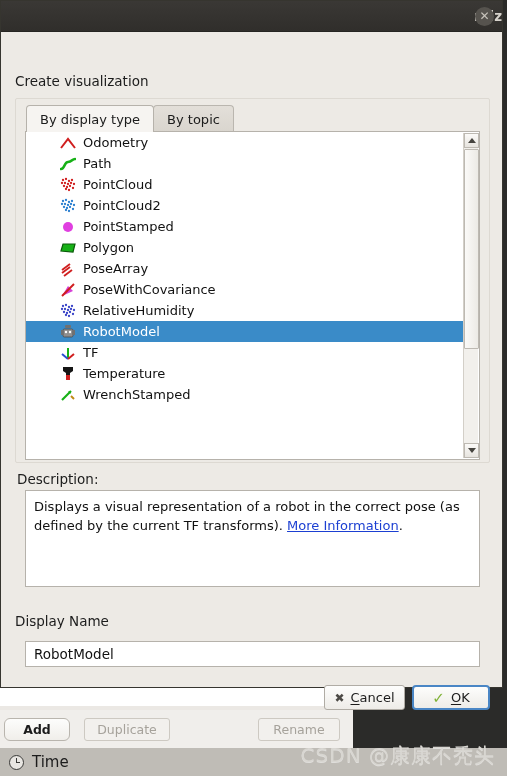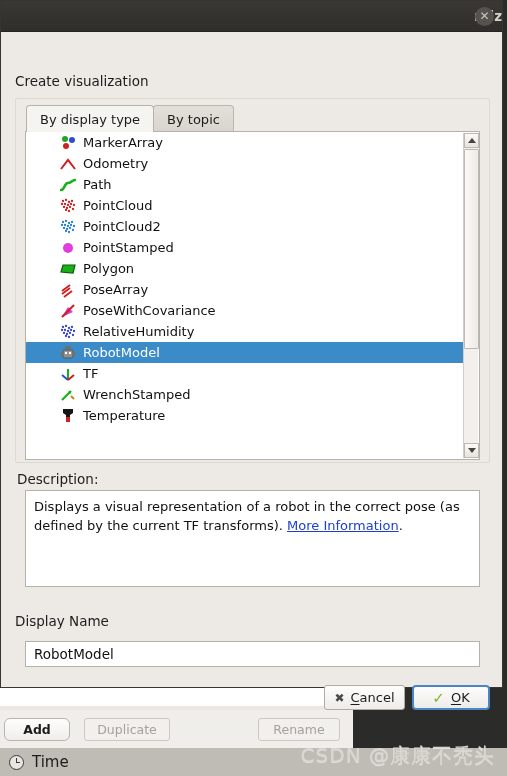--- a/index.html
+++ b/index.html
@@ -248,29 +248,20 @@
         <div class="tab active">
           <span>By display type</span>
         </div>
         <div class="tab">
           <span>By topic</span>
         </div>
       </div>
 
       <div class="listview">
         <div class="list-inner" id="list-inner">
-            <div class="row">
-              <div class="indent"></div>
-              <span class="ico"><svg width="16" height="16" viewBox="0 0 16 16">
-                  <circle cx="5" cy="4" r="3" fill="#24a324"></circle>
-                  <circle cx="12" cy="5" r="3" fill="#2b4fd0"></circle>
-                  <circle cx="6" cy="11" r="3" fill="#d01f1f"></circle>
-                </svg></span>
-              <span>MarkerArray</span>
-            </div>
             <div class="row">
               <div class="indent"></div>
               <span class="ico"><svg width="16" height="16" viewBox="0 0 16 16">
                   <path d="M1 13 L8 4 L15 13" stroke="#d01f1f" stroke-width="2" fill="none"></path>
                 </svg></span>
               <span>Odometry</span>
             </div>
             <div class="row">
               <div class="indent"></div>
               <span class="ico"><svg width="16" height="16" viewBox="0 0 16 16">
@@ -389,33 +380,33 @@
               <span class="ico"><svg width="16" height="16" viewBox="0 0 16 16">
                   <path d="M8 14 L8 3" stroke="#17b117" stroke-width="2"></path>
                   <path d="M8 14 L2 9" stroke="#2b4fd0" stroke-width="2"></path>
                   <path d="M8 14 L14 9" stroke="#d01f1f" stroke-width="2"></path>
                 </svg></span>
               <span>TF</span>
             </div>
             <div class="row">
               <div class="indent"></div>
               <span class="ico"><svg width="16" height="16" viewBox="0 0 16 16">
+                  <path d="M3 1 L13 1 L13 5 L10 7 L10 14 L6 14 L6 7 L3 5 Z" fill="#151515"></path>
+                  <path d="M6 9 L10 9 L10 14 L6 14 Z" fill="#d01f1f"></path>
+                </svg></span>
+              <span>Temperature</span>
+            </div>
+            <div class="row">
+              <div class="indent"></div>
+              <span class="ico"><svg width="16" height="16" viewBox="0 0 16 16">
                   <path d="M2 13 L11 4" stroke="#17b117" stroke-width="2.2"></path>
                   <path d="M11 4 L8 4.5 L10.4 7 Z" fill="#17b117"></path>
                   <path d="M11 9 L14 12" stroke="#c08a14" stroke-width="2"></path>
                 </svg></span>
               <span>WrenchStamped</span>
-            </div>
-            <div class="row">
-              <div class="indent"></div>
-              <span class="ico"><svg width="16" height="16" viewBox="0 0 16 16">
-                  <path d="M3 1 L13 1 L13 5 L10 7 L10 14 L6 14 L6 7 L3 5 Z" fill="#151515"></path>
-                  <path d="M6 9 L10 9 L10 14 L6 14 Z" fill="#d01f1f"></path>
-                </svg></span>
-              <span>Temperature</span>
             </div>
           </div>
         <div class="vscroll">
           <div class="arrow up">
               <i></i>
             </div>
           <div class="thumb" style="top:16px;height:200px;"></div>
           <div class="arrow down">
               <i></i>
             </div>

